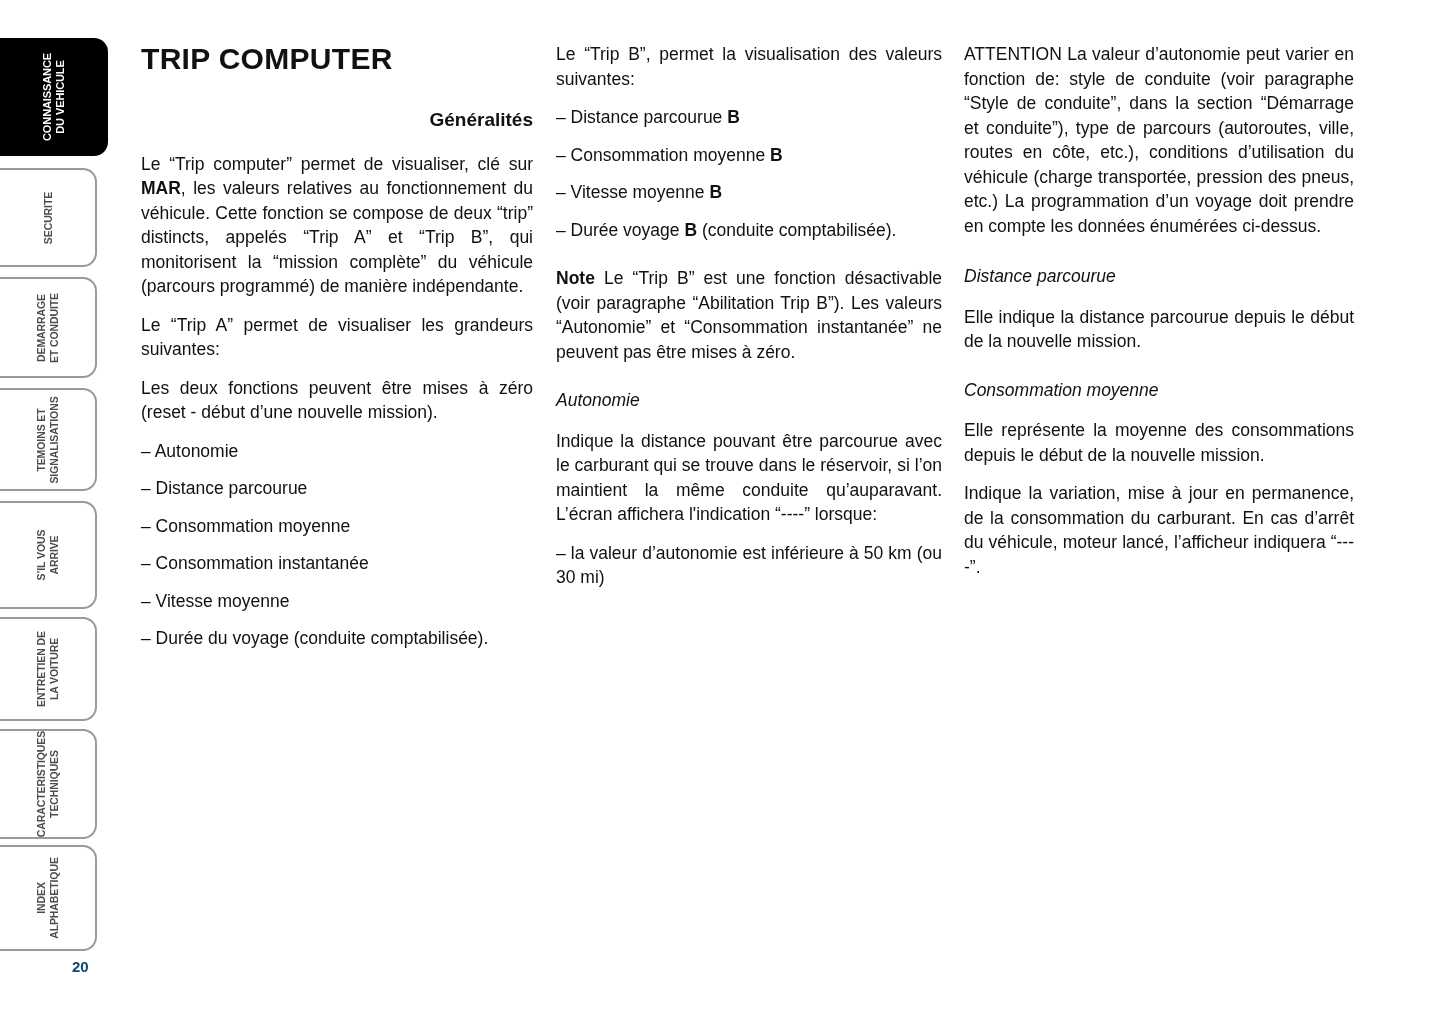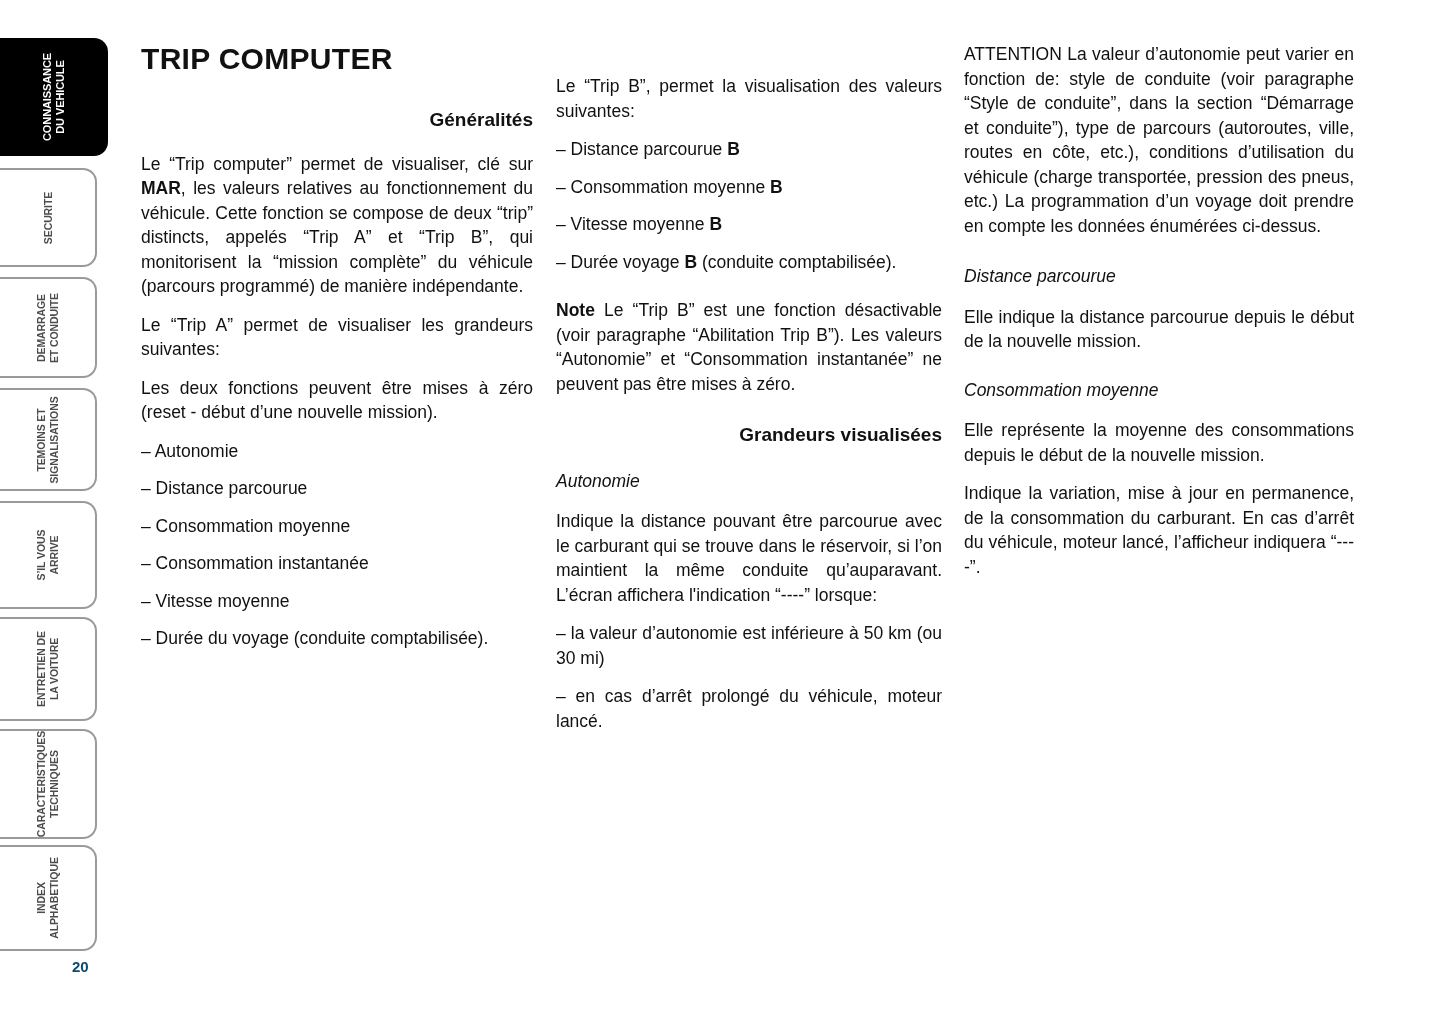--- a/index.html
+++ b/index.html
@@ -48,21 +48,21 @@
     font-size:15px;font-weight:bold;color:#0c4a6e;
   }
 
   
   .col{
     position:absolute;top:42px;
     font-size:17.5px;line-height:1.40;
     text-align:justify;
   }
   .col1{left:141px;width:392px;}
-  .col2{left:556px;width:386px;margin-top:32px;}
+  .col2{left:556px;width:386px;}
   .col3{left:964px;width:390px;}
 
   .col h1{
     margin:0 0 32px 0;
     font-size:30px;line-height:1.1;
     font-weight:bold;letter-spacing:0.3px;
     text-align:left;
   }
   .col h2{
     margin:0 0 18px 0;
@@ -136,25 +136,23 @@
     <p class="li">– Durée du voyage (conduite comptabilisée).</p>
   </section>
 
   <section class="col col2">
     <p>Le “Trip B”, permet la visualisation des valeurs suivantes:</p>
     <p class="li"><span>– Distance parcourue </span><b>B</b><span></span></p>
     <p class="li"><span>– Consommation moyenne </span><b>B</b><span></span></p>
     <p class="li"><span>– Vitesse moyenne </span><b>B</b><span></span></p>
     <p class="li"><span>– Durée voyage </span><b>B</b><span> (conduite comptabilisée).</span></p>
     <p class="note"><b>Note</b><span> Le “Trip B” est une fonction désactivable (voir paragraphe “Abilitation Trip B”). Les valeurs “Autonomie” et “Consommation instantanée” ne peuvent pas être mises à zéro.</span></p>
-    <h2 class="mid">Grandeurs visualisées</h2>
     <span class="sub first">Autonomie</span>
     <p>Indique la distance pouvant être parcourue avec le carburant qui se trouve dans le réservoir, si l’on maintient la même conduite qu’auparavant. L’écran affichera l'indication “----” lorsque:</p>
     <p>– la valeur d’autonomie est inférieure à 50 km (ou 30 mi)</p>
-    <p>– en cas d’arrêt prolongé du véhicule, moteur lancé.</p>
   </section>
 
   <section class="col col3">
     <p style="margin-bottom:26px;">ATTENTION La valeur d’autonomie peut varier en fonction de: style de conduite (voir paragraphe “Style de conduite”, dans la section “Démarrage et conduite”), type de parcours (autoroutes, ville, routes en côte, etc.), conditions d’utilisation du véhicule (charge transportée, pression des pneus, etc.) La programmation d’un voyage doit prendre en compte les données énumérées ci-dessus.</p>
     <span class="sub">Distance parcourue</span>
     <p>Elle indique la distance parcourue depuis le début de la nouvelle mission.</p>
     <span class="sub">Consommation moyenne</span>
     <p>Elle représente la moyenne des consommations depuis le début de la nouvelle mission.</p>
     <p>Indique la variation, mise à jour en permanence, de la consommation du carburant. En cas d’arrêt du véhicule, moteur lancé, l’afficheur indiquera “----”.</p>
   </section>

